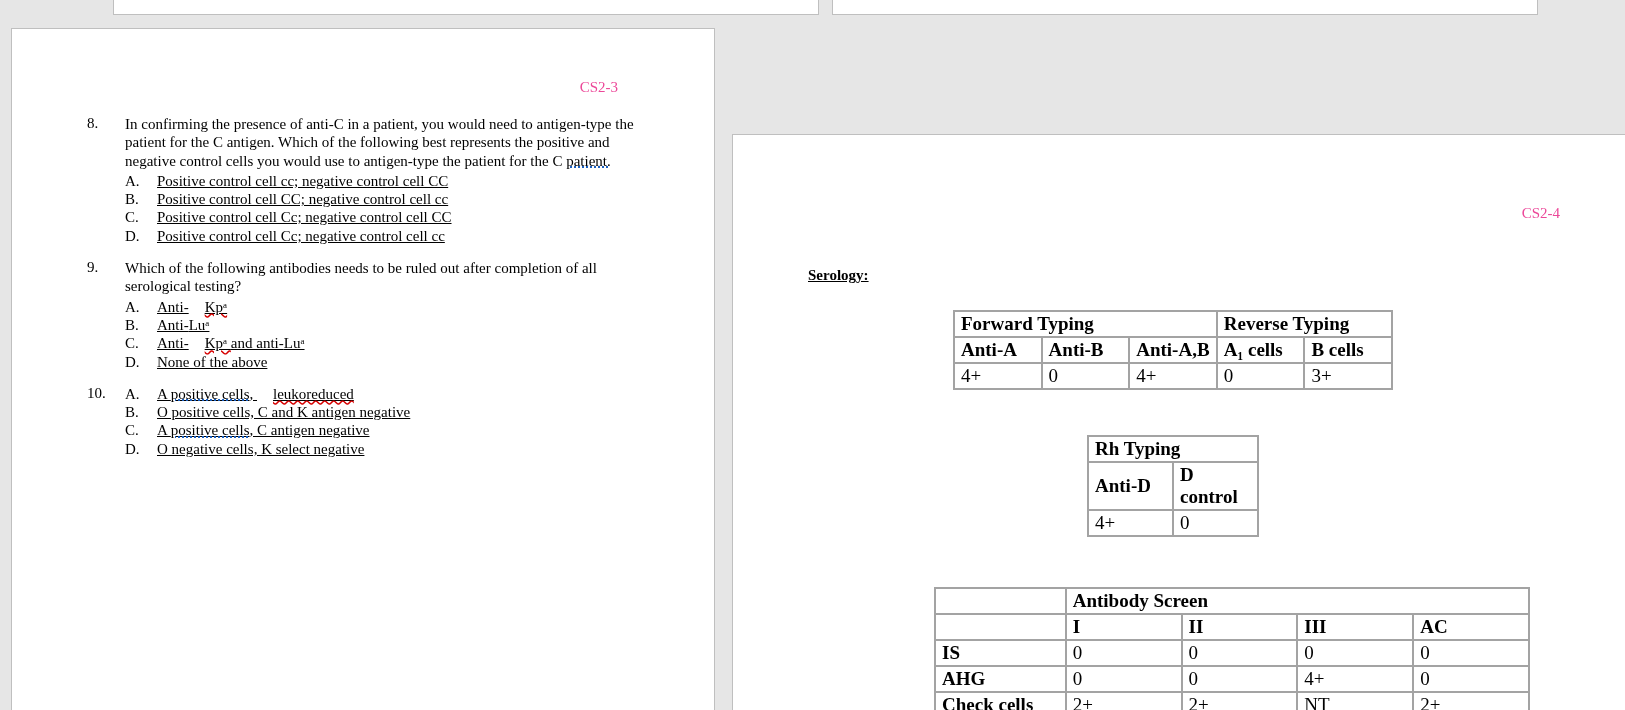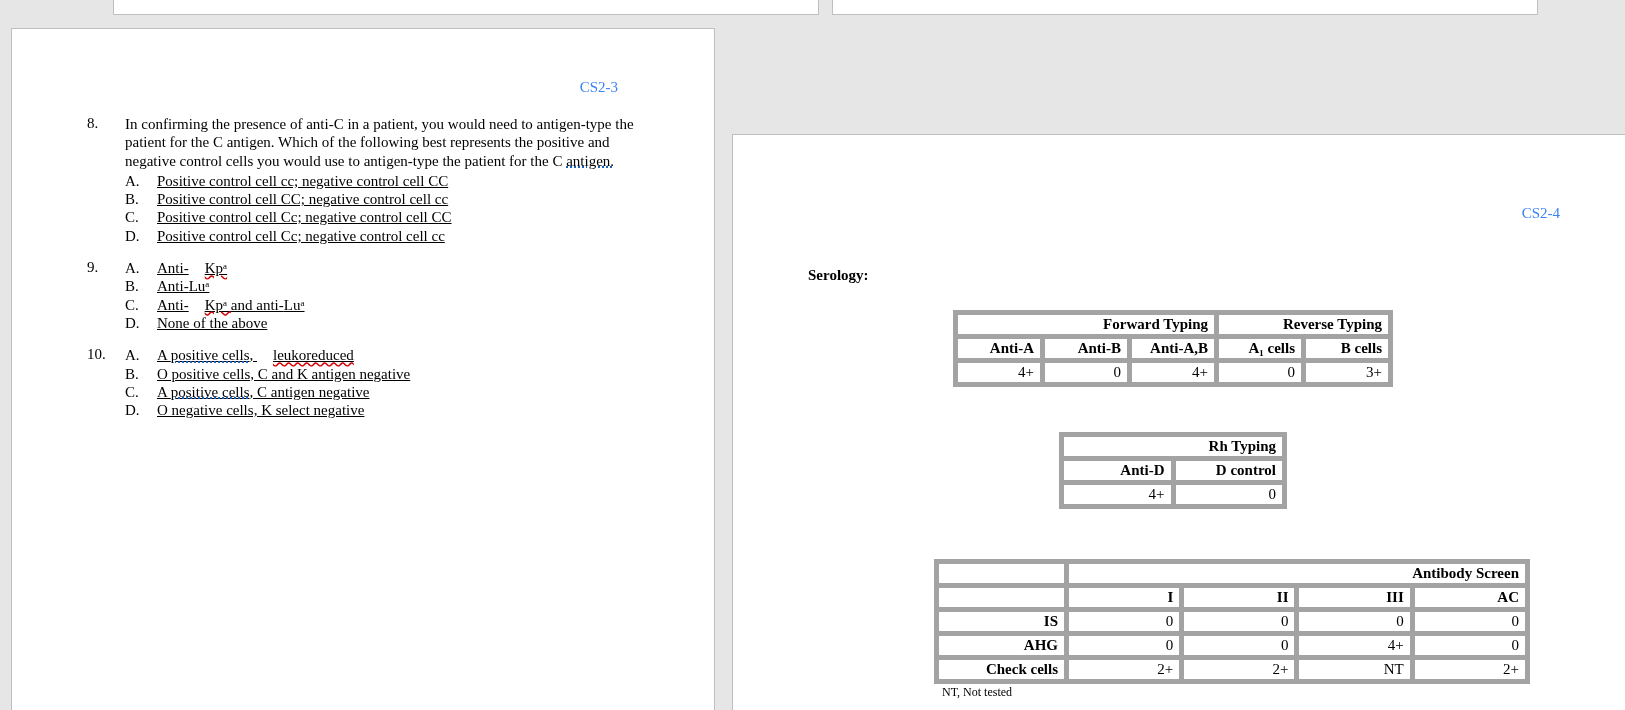--- a/index.html
+++ b/index.html
@@ -6,43 +6,43 @@
   .viewport{width:1625px;height:710px;position:relative;overflow:hidden;}
 
   
   .top-page-left{position:absolute;left:113px;top:0;width:704px;height:14px;background:#fff;border:1px solid #bfbfbf;border-top:none;}
   .top-page-right{position:absolute;left:832px;top:0;width:704px;height:14px;background:#fff;border:1px solid #bfbfbf;border-top:none;}
 
   
   .page-left{position:absolute;left:11px;top:28px;width:702px;height:682px;background:#fff;border:1px solid #bfbfbf;font-size:15px;overflow:hidden;}
   .page-right{position:absolute;left:732px;top:134px;width:893px;height:576px;background:#fff;border:1px solid #bfbfbf;border-right:none;font-size:15px;overflow:hidden;}
 
-  .header-label{color:#3b82f6;font-size:15px;}
+  .header-label{color:#ec4899;font-size:15px;}
   .page-left .header-label{position:absolute;right:96px;top:50px;}
   .page-right .header-label{position:absolute;right:66px;top:70px;}
 
   .content-left{position:absolute;left:75px;top:86px;width:575px;}
   .content-right{position:absolute;left:75px;top:132px;width:730px;}
 
   .q{display:flex;margin-bottom:14px;}
   .q-num{width:38px;flex:0 0 38px;}
   .q-body{flex:1;}
   .q-text{margin-bottom:2px;line-height:1.22;}
   .opts{margin-top:0;}
   .opt{display:flex;line-height:1.22;}
   .opt-letter{width:32px;flex:0 0 32px;}
   .opt-text{flex:1;text-decoration:underline;}
 
   .spellerr{text-decoration-line:underline;text-decoration-color:#d60000;text-decoration-style:wavy;margin-left:16px;}
   .grammarerr{text-decoration-line:underline;text-decoration-color:#1a5fbf;text-decoration-style:dotted;text-decoration-thickness:1.5px;}
 
-  .serology-label{font-weight:bold;}
+  .serology-label{font-weight:bold;text-decoration:underline;}
 
   table{border-collapse:collapse;margin:0 auto;}
-  table td,table th{border:5px solid #a3a3a3;text-align:right;padding:1px 6px;font-size:15px;font-family:"Times New Roman",Times,serif;}
+  table td,table th{border:2px solid #a3a3a3;text-align:left;padding:1px 6px;font-size:19px;font-family:"Times New Roman",Times,serif;}
   table th{font-weight:bold;}
   .tbl-footnote{font-size:12px;margin-left:0;margin-top:1px;}
 
   .tbl-block{margin-top:25px;}
   .tbl-block.first{margin-top:26px;}
   .tbl-block.wide table{width:596px;margin-top:44px;}
   .tbl-block.wide{position:relative;}
   .tbl-block.wide .tbl-footnote{position:relative;left:8px;}
 </style>
 </head>
@@ -55,21 +55,21 @@
 
   <div class="page-left">
     <div class="header-label">CS2-3</div>
 
     <div class="content-left">
 
       <div class="q">
         <div class="q-num">8.</div>
         <div class="q-body">
           <div class="q-text">
-            <span>In confirming the presence of anti-C in a patient, you would need to antigen-type the patient for the C antigen. Which of the following best represents the positive and negative control cells you would use to antigen-type the patient for the C </span><span class="grammarerr">antigen.</span>
+            <span>In confirming the presence of anti-C in a patient, you would need to antigen-type the patient for the C antigen. Which of the following best represents the positive and negative control cells you would use to antigen-type the patient for the C </span><span class="grammarerr">patient.</span>
           </div>
           <div class="opts">
             <div class="opt">
                 <div class="opt-letter">A.</div>
                 <div class="opt-text">Positive control cell cc; negative control cell CC</div>
               </div>
             <div class="opt">
                 <div class="opt-letter">B.</div>
                 <div class="opt-text">Positive control cell CC; negative control cell cc</div>
               </div>
@@ -81,20 +81,21 @@
                 <div class="opt-letter">D.</div>
                 <div class="opt-text">Positive control cell Cc; negative control cell cc</div>
               </div>
           </div>
         </div>
       </div>
 
       <div class="q">
         <div class="q-num">9.</div>
         <div class="q-body">
+          <div class="q-text">Which of the following antibodies needs to be ruled out after completion of all serological testing?</div>
           <div class="opts">
             <div class="opt">
                 <div class="opt-letter">A.</div>
                 <div class="opt-text"><span>Anti-</span><span class="spellerr">Kpᵃ</span></div>
               </div>
             <div class="opt">
                 <div class="opt-letter">B.</div>
                 <div class="opt-text"><span>Anti-</span><span>Luᵃ</span></div>
               </div>
             <div class="opt">
@@ -162,21 +163,21 @@
             <td>0</td>
             <td>4+</td>
             <td>0</td>
             <td>3+</td>
           </tr>
         </tbody>
           </table>
       </div>
 
       <div class="tbl-block" style="margin-top:45px;">
-        <table style="width:228px;">
+        <table style="width:172px;">
           <tbody>
               <tr>
                 <th colspan="2">Rh Typing</th>
               </tr>
           <tr>
             <th style="width:50%">Anti-D</th>
             <th style="width:50%">D control</th>
           </tr>
           <tr>
             <td>4+</td>

